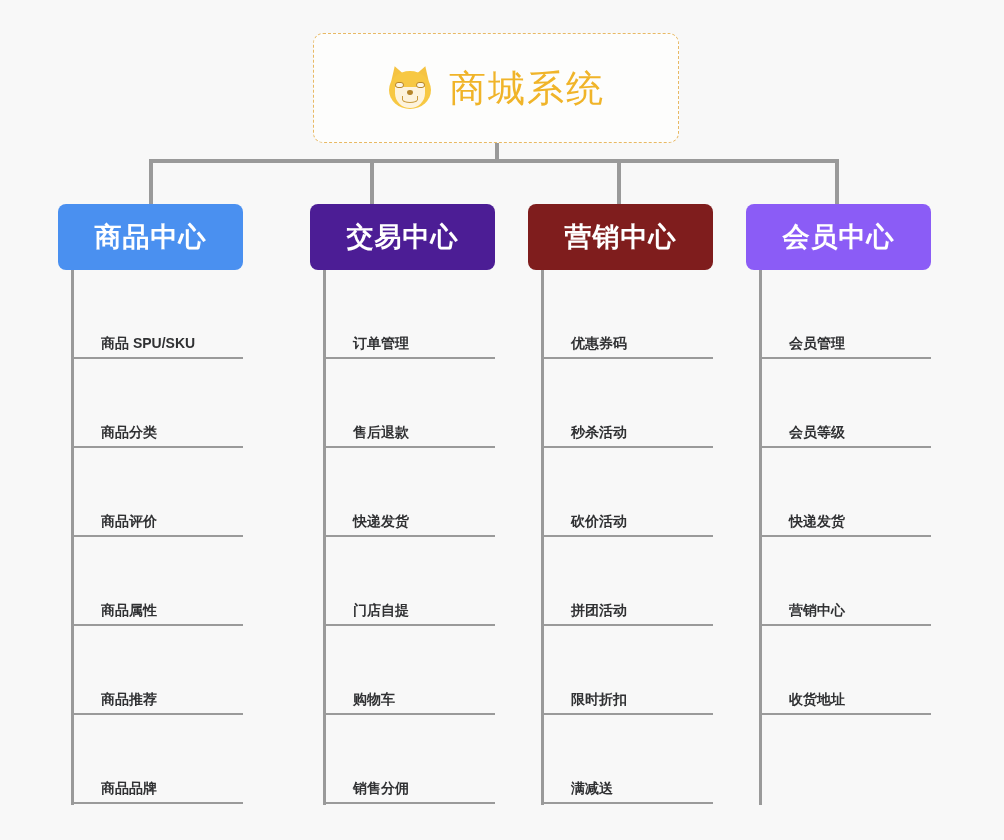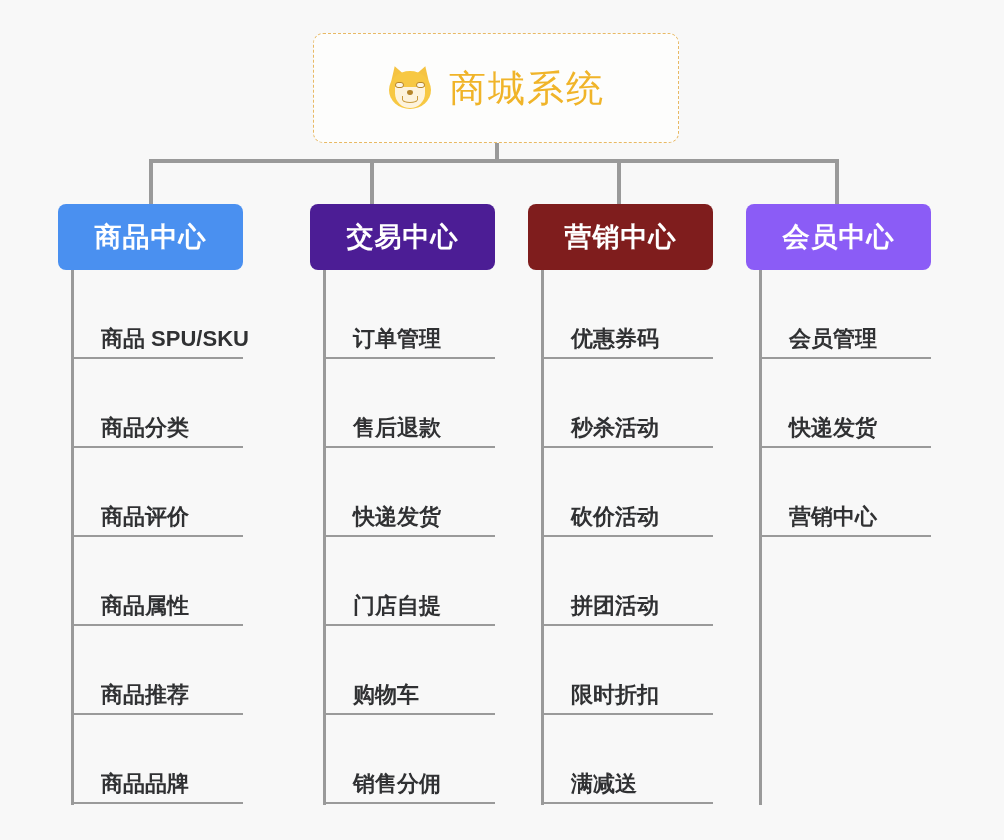--- a/index.html
+++ b/index.html
@@ -134,21 +134,21 @@
     position: relative;
     height: 89px;
     border-bottom: 2px solid #9a9a9a;
     margin-left: 13px;
     display: flex;
     align-items: flex-end;
     justify-content: flex-start;
   }
   .item:first-child { height: 90px; }
   .item-label {
-    font-size: 22px;
+    font-size: 14px;
     color: #303133;
     padding: 0 0 6px 30px;
     white-space: nowrap;
     line-height: 1.1;
   }
 </style>
 </head>
 <body>
 
 <div id="canvas">
@@ -259,21 +259,27 @@
   <div class="column" style="left:746px">
     <div class="cat-box" style="background:#8b5cf6">
       <span>会员中心</span>
     </div>
     <div class="items">
       <div class="spine" style="height:535px"></div>
       <div class="item">
           <span class="item-label">会员管理</span>
         </div>
       <div class="item">
+          <span class="item-label">会员等级</span>
+        </div>
+      <div class="item">
           <span class="item-label">快递发货</span>
         </div>
       <div class="item">
           <span class="item-label">营销中心</span>
         </div>
+      <div class="item">
+          <span class="item-label">收货地址</span>
+        </div>
     </div>
   </div>
 
 </div>
 
 </body></html>

